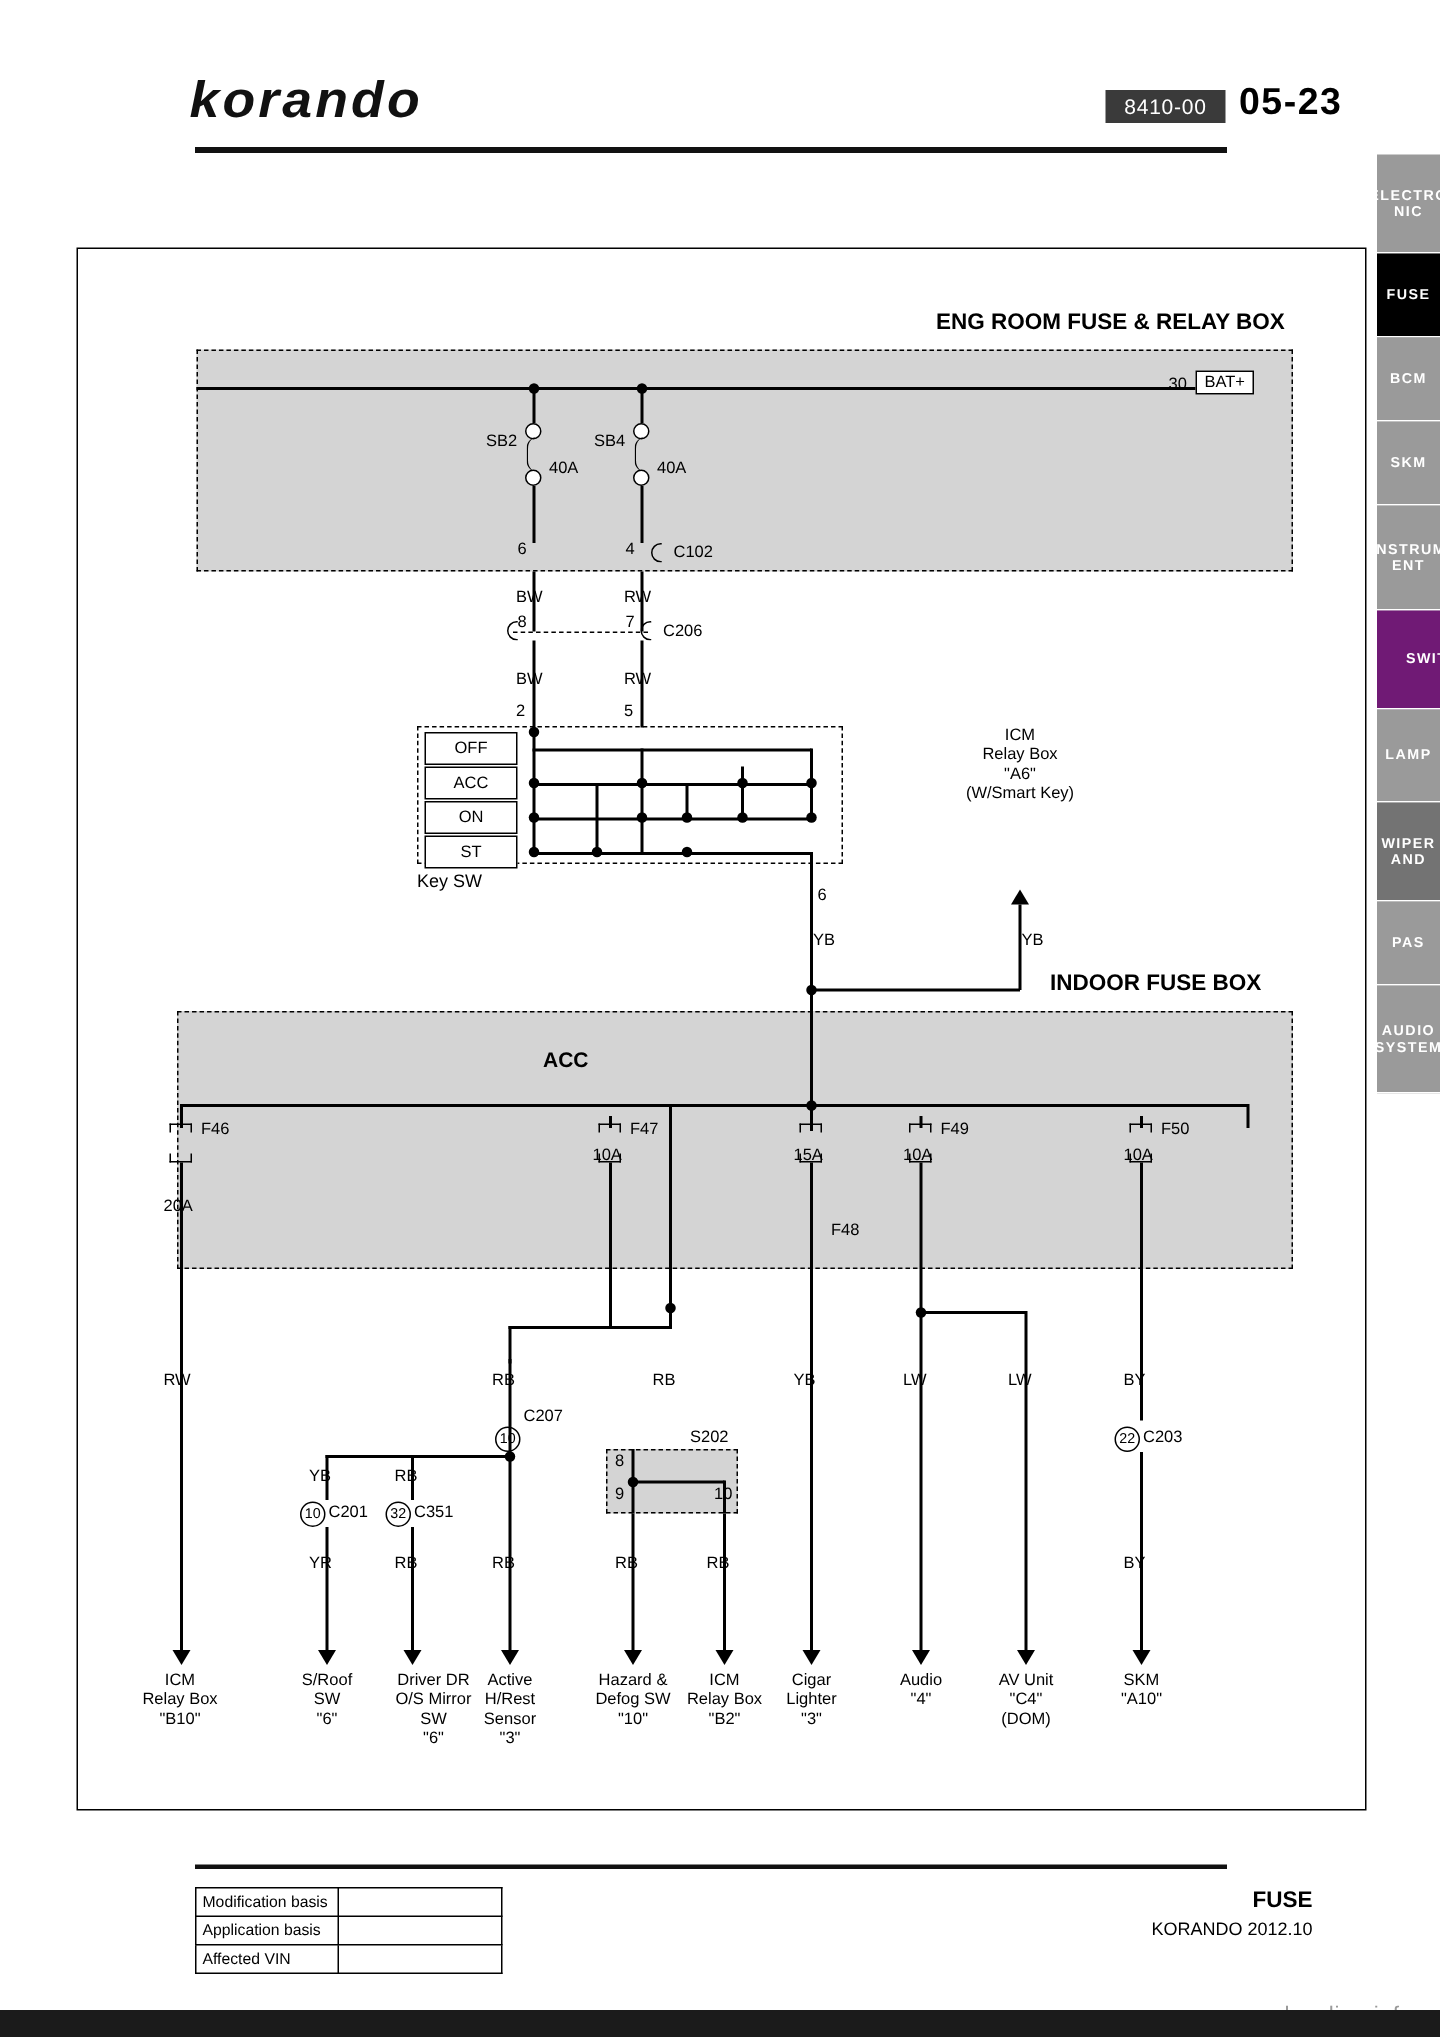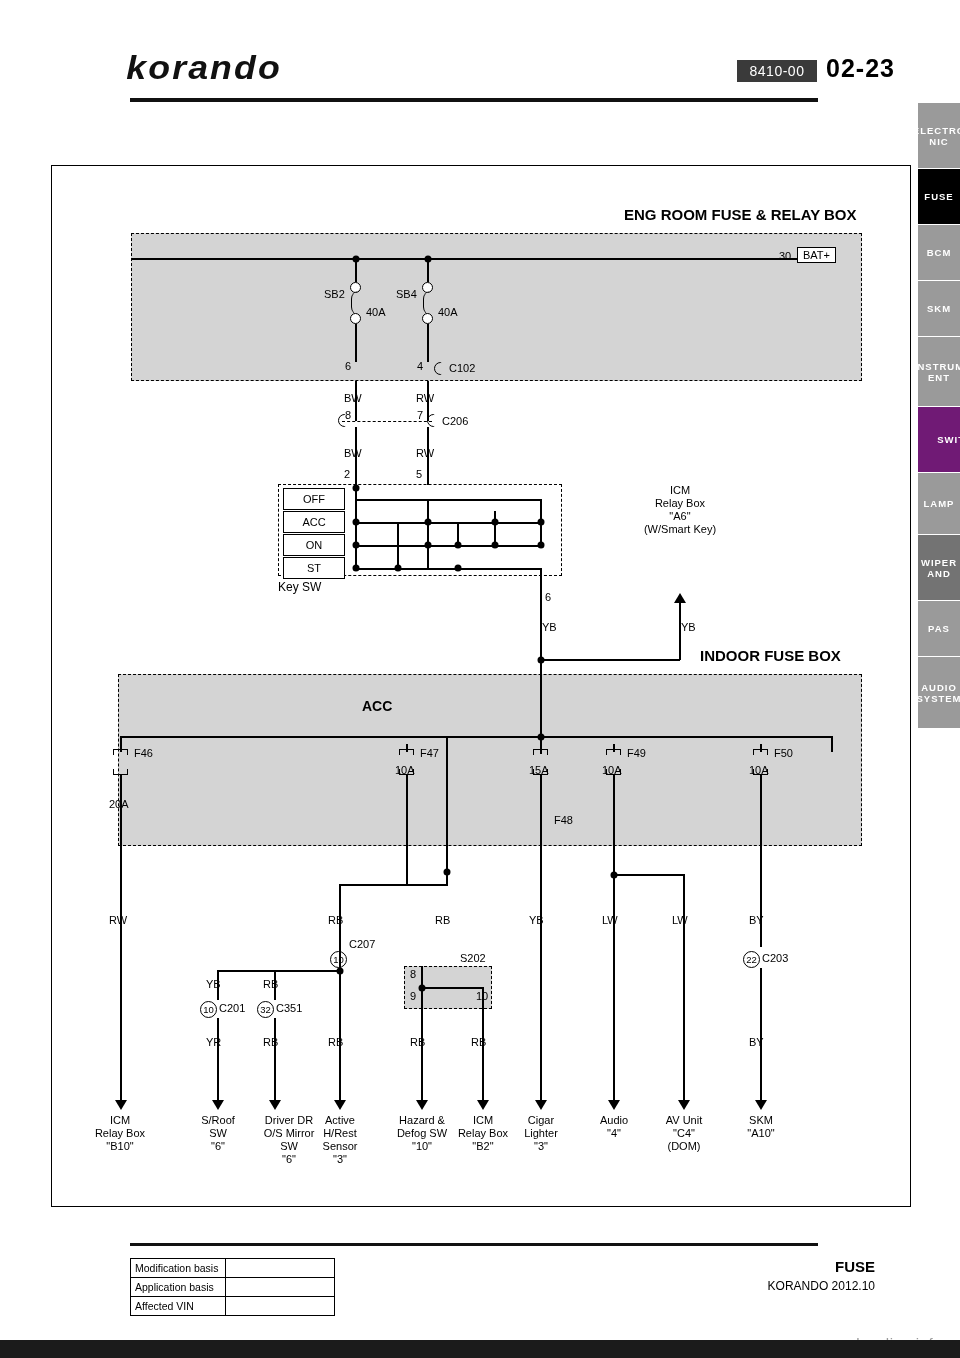--- a/index.html
+++ b/index.html
@@ -104,21 +104,21 @@
   .watermark { position:absolute; right:18px; bottom:6px; font-size:15px; color:#9a9a9a; letter-spacing:0.5px; }
   .bottombar { position:absolute; left:0; bottom:0; width:100%; height:18px; background:#1b1b1b; }
 </style>
 </head>
 <body>
 
 <div class="page">
 
   <div class="logo">korando</div>
   <div class="doc-code">8410-00</div>
-  <div class="page-no">02-23</div>
+  <div class="page-no">05-23</div>
   <div class="head-rule"></div>
 
   <div class="tabs">
     <div class="tab" style="background:#9a9a9a;height:66px;">
       <div>
           <span>ELECTRO</span>
           <span>NIC</span>
         </div>
     </div>
     <div class="tab sel" style="height:56px;">

